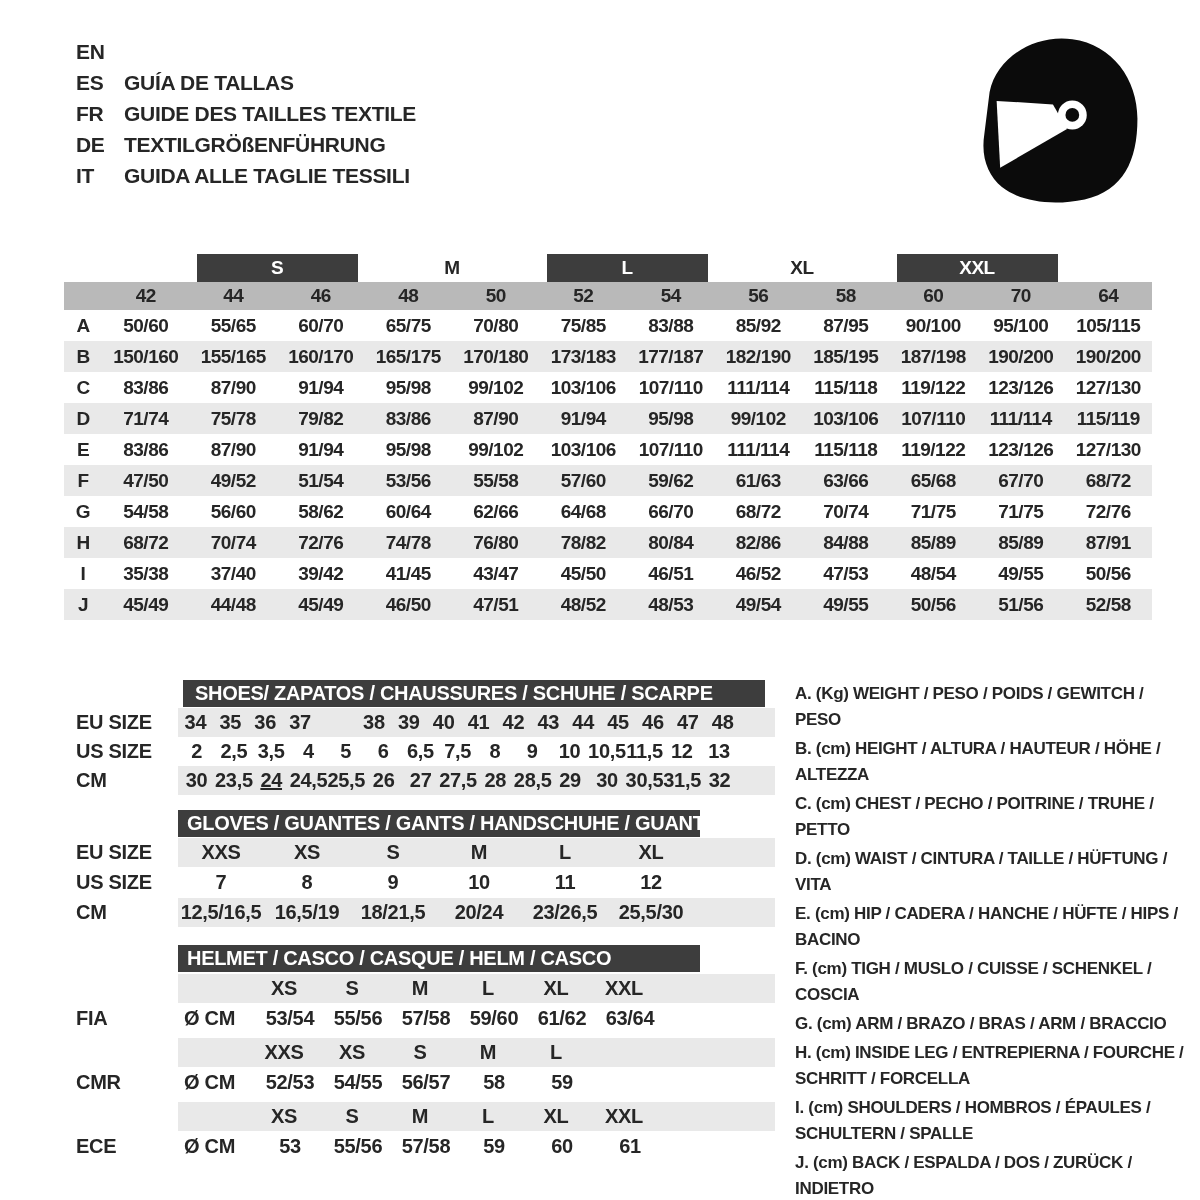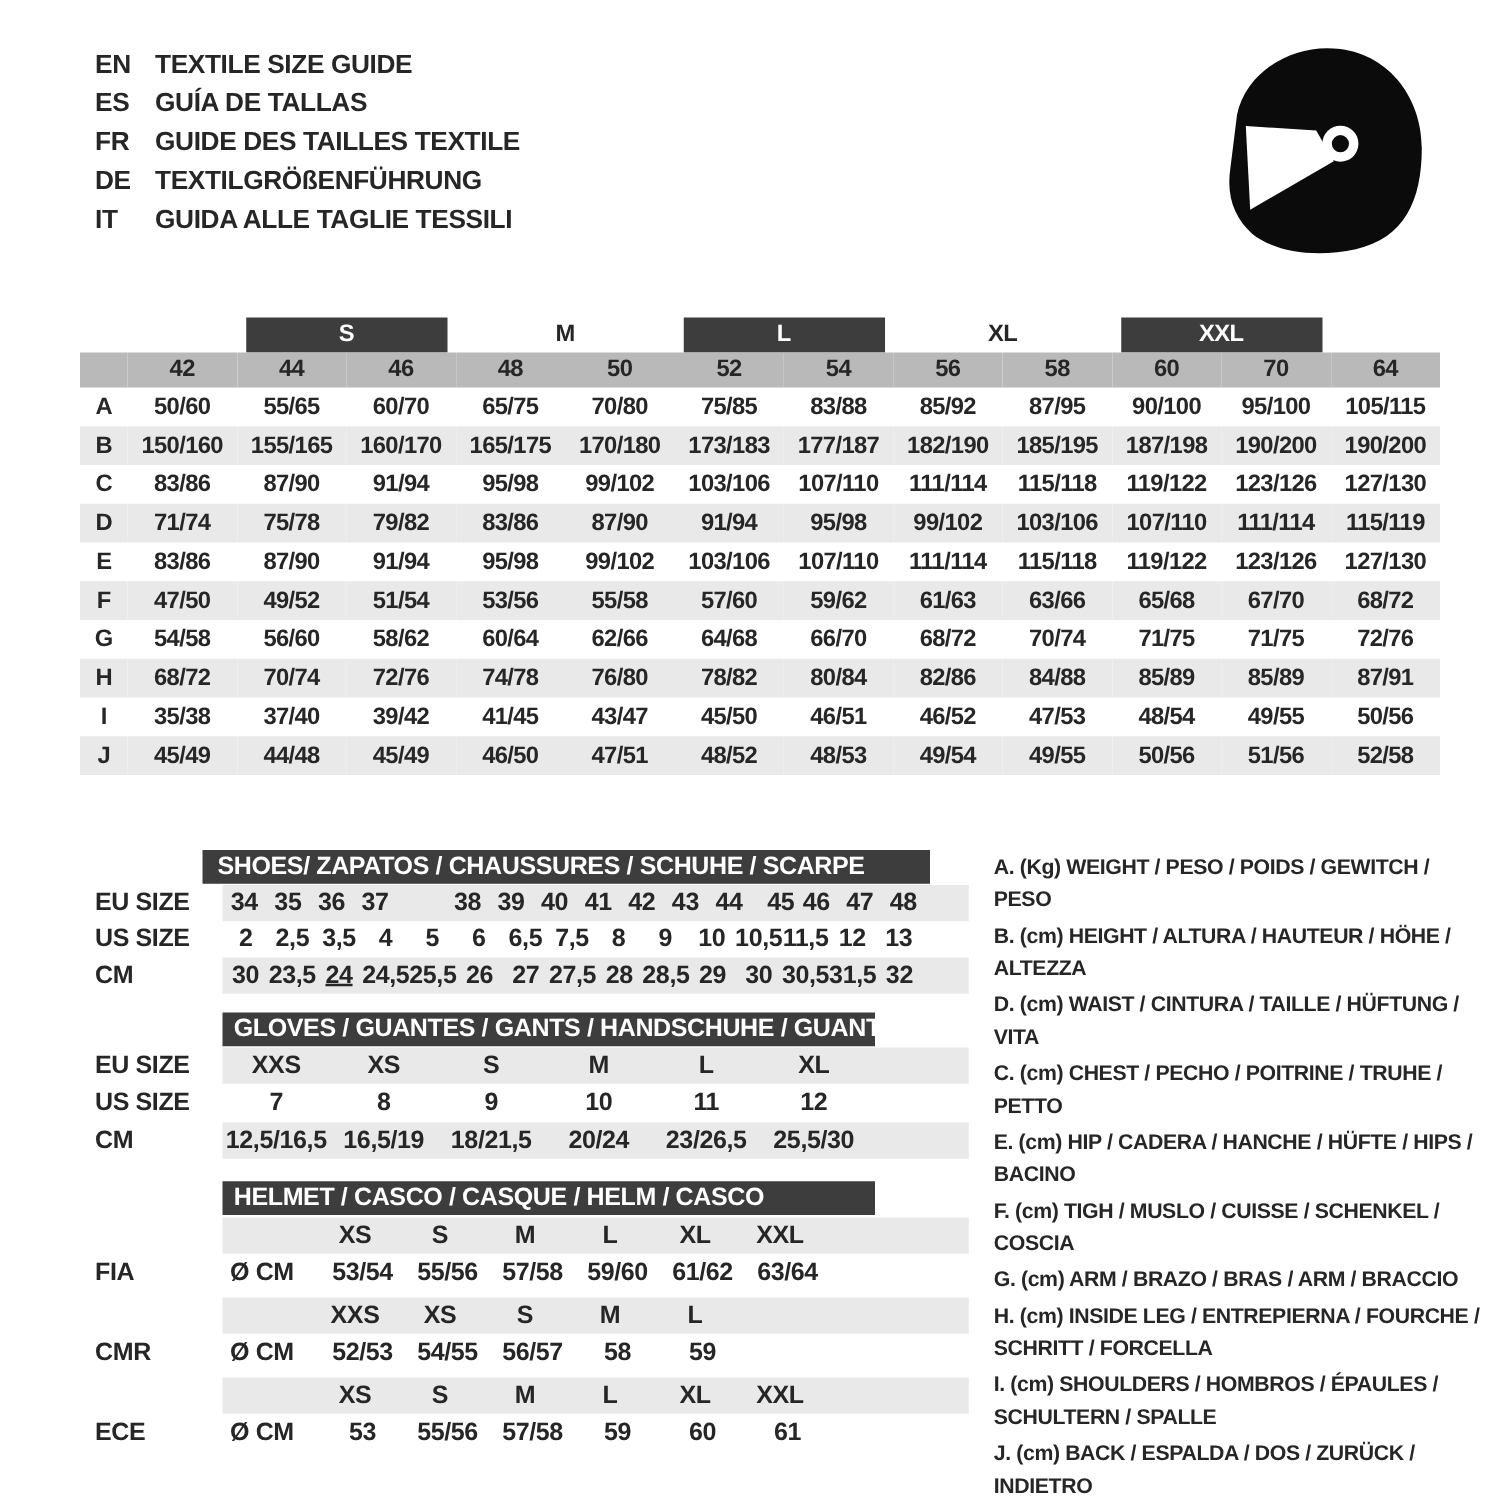--- a/index.html
+++ b/index.html
@@ -44,21 +44,20 @@
   .legend-item{margin-bottom:3px;}
 </style>
 </head>
 <body>
 
 <div class="page">
 
   <div class="languages">
       <div class="lang-row">
         <span class="lang-code">EN</span>
-        <span class="lang-title">TEXTILE SIZE GUIDE</span>
       </div>
       <div class="lang-row">
         <span class="lang-code">ES</span>
         <span class="lang-title">GUÍA DE TALLAS</span>
       </div>
       <div class="lang-row">
         <span class="lang-code">FR</span>
         <span class="lang-title">GUIDE DES TAILLES TEXTILE</span>
       </div>
       <div class="lang-row">
@@ -275,29 +274,29 @@
           <td>48/53</td>
           <td>49/54</td>
           <td>49/55</td>
           <td>50/56</td>
           <td>51/56</td>
           <td>52/58</td>
         </tr>
       </tbody>
     </table>
 
-  <div class="bar" style="left:162px;top:680px;width:570px;padding-left:12px;">SHOES/ ZAPATOS / CHAUSSURES / SCHUHE / SCARPE</div>
+  <div class="bar" style="left:183px;top:680px;width:570px;padding-left:12px;">SHOES/ ZAPATOS / CHAUSSURES / SCHUHE / SCARPE</div>
   <div class="bar" style="left:178px;top:810px;width:513px;">GLOVES / GUANTES / GANTS / HANDSCHUHE / GUANTI</div>
   <div class="bar" style="left:178px;top:945px;width:513px;">HELMET / CASCO / CASQUE / HELM / CASCO</div>
 
   <div class="legend">
       <div class="legend-item">A. (Kg) WEIGHT / PESO / POIDS / GEWITCH / PESO</div>
       <div class="legend-item">B. (cm) HEIGHT / ALTURA / HAUTEUR / HÖHE / ALTEZZA</div>
+      <div class="legend-item">C. (cm) CHEST / PECHO / POITRINE / TRUHE / PETTO</div>
       <div class="legend-item">D. (cm) WAIST / CINTURA / TAILLE / HÜFTUNG / VITA</div>
-      <div class="legend-item">C. (cm) CHEST / PECHO / POITRINE / TRUHE / PETTO</div>
       <div class="legend-item">E. (cm) HIP / CADERA / HANCHE / HÜFTE / HIPS / BACINO</div>
       <div class="legend-item">F. (cm) TIGH / MUSLO / CUISSE / SCHENKEL / COSCIA</div>
       <div class="legend-item">G. (cm) ARM / BRAZO / BRAS / ARM / BRACCIO</div>
       <div class="legend-item">H. (cm) INSIDE LEG / ENTREPIERNA / FOURCHE / SCHRITT / FORCELLA</div>
       <div class="legend-item">I. (cm) SHOULDERS / HOMBROS / ÉPAULES / SCHULTERN / SPALLE</div>
       <div class="legend-item">J. (cm) BACK / ESPALDA / DOS / ZURÜCK / INDIETRO</div>
     </div>
 
 <div class="rlabel" style="top:708px;">EU SIZE</div>
     <div class="srow gray" style="top:708px;">
@@ -305,21 +304,21 @@
       <div class="c" style="flex:1;">35</div>
       <div class="c" style="flex:1;">36</div>
       <div class="c" style="flex:1;">37</div>
       <div class="c" style="flex:1;margin-left:39px;">38</div>
       <div class="c" style="flex:1;">39</div>
       <div class="c" style="flex:1;">40</div>
       <div class="c" style="flex:1;">41</div>
       <div class="c" style="flex:1;">42</div>
       <div class="c" style="flex:1;">43</div>
       <div class="c" style="flex:1;">44</div>
-      <div class="c" style="flex:1;text-align:right;">45</div>
+      <div class="c" style="flex:1;">45</div>
       <div class="c" style="flex:1;">46</div>
       <div class="c" style="flex:1;">47</div>
       <div class="c" style="flex:1;">48</div>
       <div class="fill"></div>
     </div>
     <div class="rlabel" style="top:737px;">US SIZE</div>
     <div class="srow" style="top:737px;">
       <div class="c" style="flex:1;">2</div>
       <div class="c" style="flex:1;">2,5</div>
       <div class="c" style="flex:1;">3,5</div>

